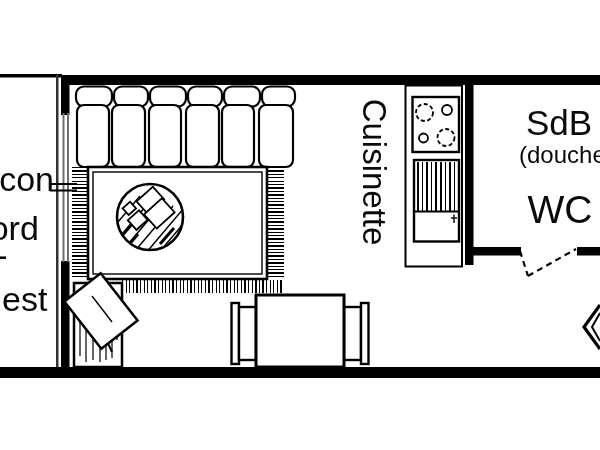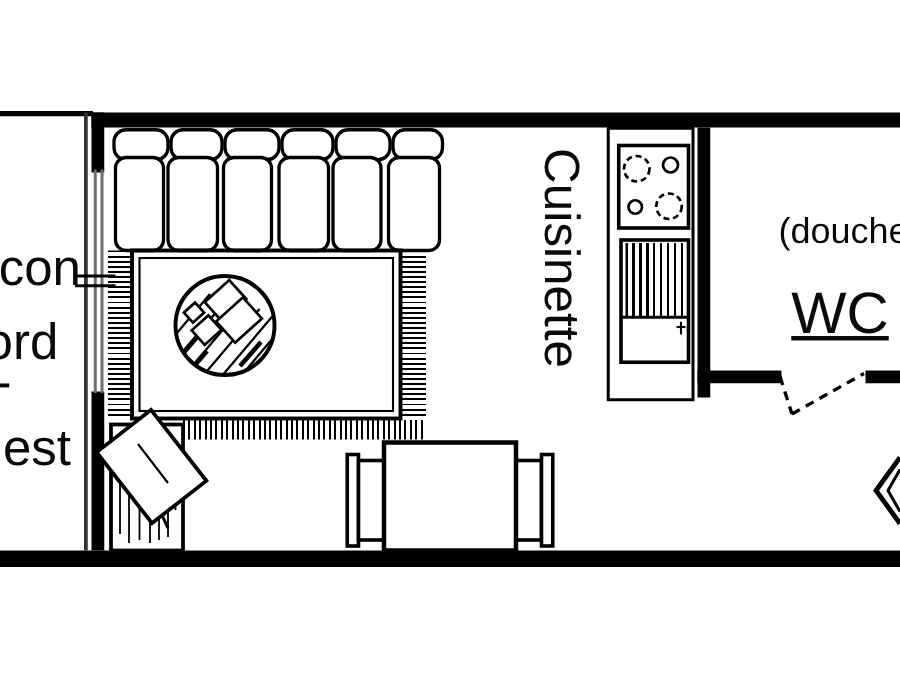--- a/index.html
+++ b/index.html
@@ -21,21 +21,21 @@
     background:repeating-linear-gradient(to right,#000 0 1.6px,transparent 1.6px 4.6px);}
   svg.plan{position:absolute;left:0;top:0;}
   
   .lbl{position:absolute;white-space:nowrap;color:#0a0a0a;}
   .lbl-balcon{left:2px;transform:translateX(-50%);font-size:34px;text-align:center;}
   .bl1{top:160px;} .bl2{top:209px;} .bl3{top:236px;} .bl4{top:280px;}
   .lbl-cuisinette{left:374px;top:172px;font-size:33px;
     transform:translate(-50%,-50%) rotate(90deg);}
   .lbl-sdb{left:559px;top:103px;transform:translateX(-50%);font-size:35px;}
   .lbl-douche{left:519px;top:141px;font-size:24px;}
-  .lbl-wc{left:560px;top:188px;transform:translateX(-50%);font-size:39px;text-decoration:underline;}
+  .lbl-wc{left:560px;top:188px;transform:translateX(-50%);font-size:39px;}
 </style>
 </head>
 <body>
 
 <div class="stage">
 
   <div class="tex fringe-left"></div>
   <div class="tex fringe-right"></div>
   <div class="tex fringe-bottom"></div>
   <div class="tex kitchen-stripes"></div>
@@ -153,15 +153,16 @@
       <path d="M600 305 L584 327 L600 349" stroke-width="3.2"></path>
       <path d="M600 313 L592 327 L600 341" stroke-width="2"></path>
     </g>
   </svg>
 
   <div class="lbl lbl-balcon bl1">Balcon</div>
   <div class="lbl lbl-balcon bl2">Nord</div>
   <div class="lbl lbl-balcon bl3">-</div>
   <div class="lbl lbl-balcon bl4">Ouest</div>
   <div class="lbl lbl-cuisinette">Cuisinette</div>
+  <div class="lbl lbl-sdb">SdB</div>
   <div class="lbl lbl-douche">(douche)</div>
   <div class="lbl lbl-wc">WC</div>
 </div>
 
 </body></html>

